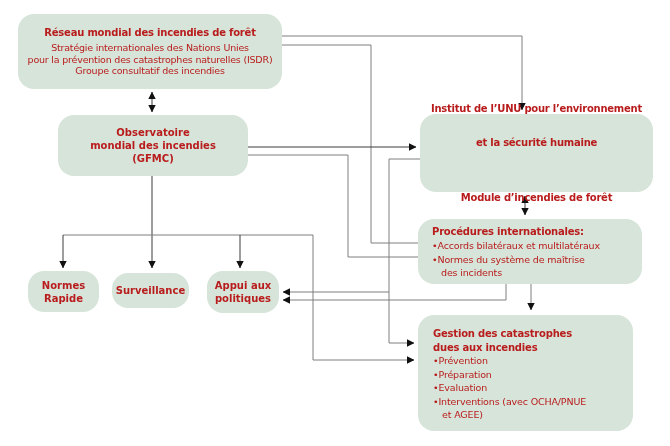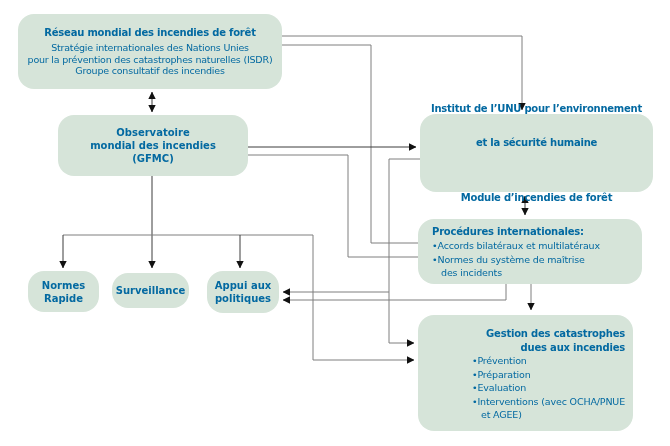--- a/index.html
+++ b/index.html
@@ -1,18 +1,18 @@
 <!DOCTYPE html>
 <html><head>
 <meta charset="utf-8">
 <style>
   html,body { margin:0; padding:0; background:#ffffff; }
   .stage {
     position:relative; width:595px; height:446px;
-    font-family:"DejaVu Sans", sans-serif; color:#0369a1; background:#ffffff;
+    font-family:"DejaVu Sans", sans-serif; color:#b91c1c; background:#ffffff;
   }
   .layer { position:absolute; left:0; top:0; width:670px; height:446px; }
   .ln  { stroke:#7f7f7f; stroke-width:1; fill:none; }
   .lnd { stroke:#3c3c3c; stroke-width:1; fill:none; }
   .node {
     position:absolute; background:#d6e4d9; border-radius:16px;
     display:flex; flex-direction:column;
   }
   .center { align-items:center; justify-content:center; text-align:center; }
   .nw { white-space:nowrap; }
@@ -80,21 +80,21 @@
 
   <div class="node pad-lt" style="left:418px; top:219px; width:224px; height:65px; box-sizing:border-box;">
     <div class="t-title nw" style="line-height:14px;">Procédures internationales:</div>
     <ul class="blist">
       <li>Accords bilatéraux et multilatéraux</li>
       <li>Normes du système de maîtrise
 des incidents</li>
     </ul>
   </div>
 
-  <div class="node pad-lt" style="left:418px; top:315px; width:215px; height:116px; box-sizing:border-box; padding-top:12px; padding-left:4px;align-items:flex-end;">
+  <div class="node pad-lt" style="left:418px; top:315px; width:215px; height:116px; box-sizing:border-box; padding-top:12px; padding-left:15px;">
     <div class="t-title nw" style="line-height:13.5px;">Gestion des catastrophes</div>
     <div class="t-title nw" style="line-height:13.5px;">dues aux incendies</div>
     <ul class="blist">
       <li>Prévention</li>
       <li>Préparation</li>
       <li>Evaluation</li>
       <li>Interventions (avec OCHA/PNUE
 et AGEE)</li>
     </ul>
   </div>

